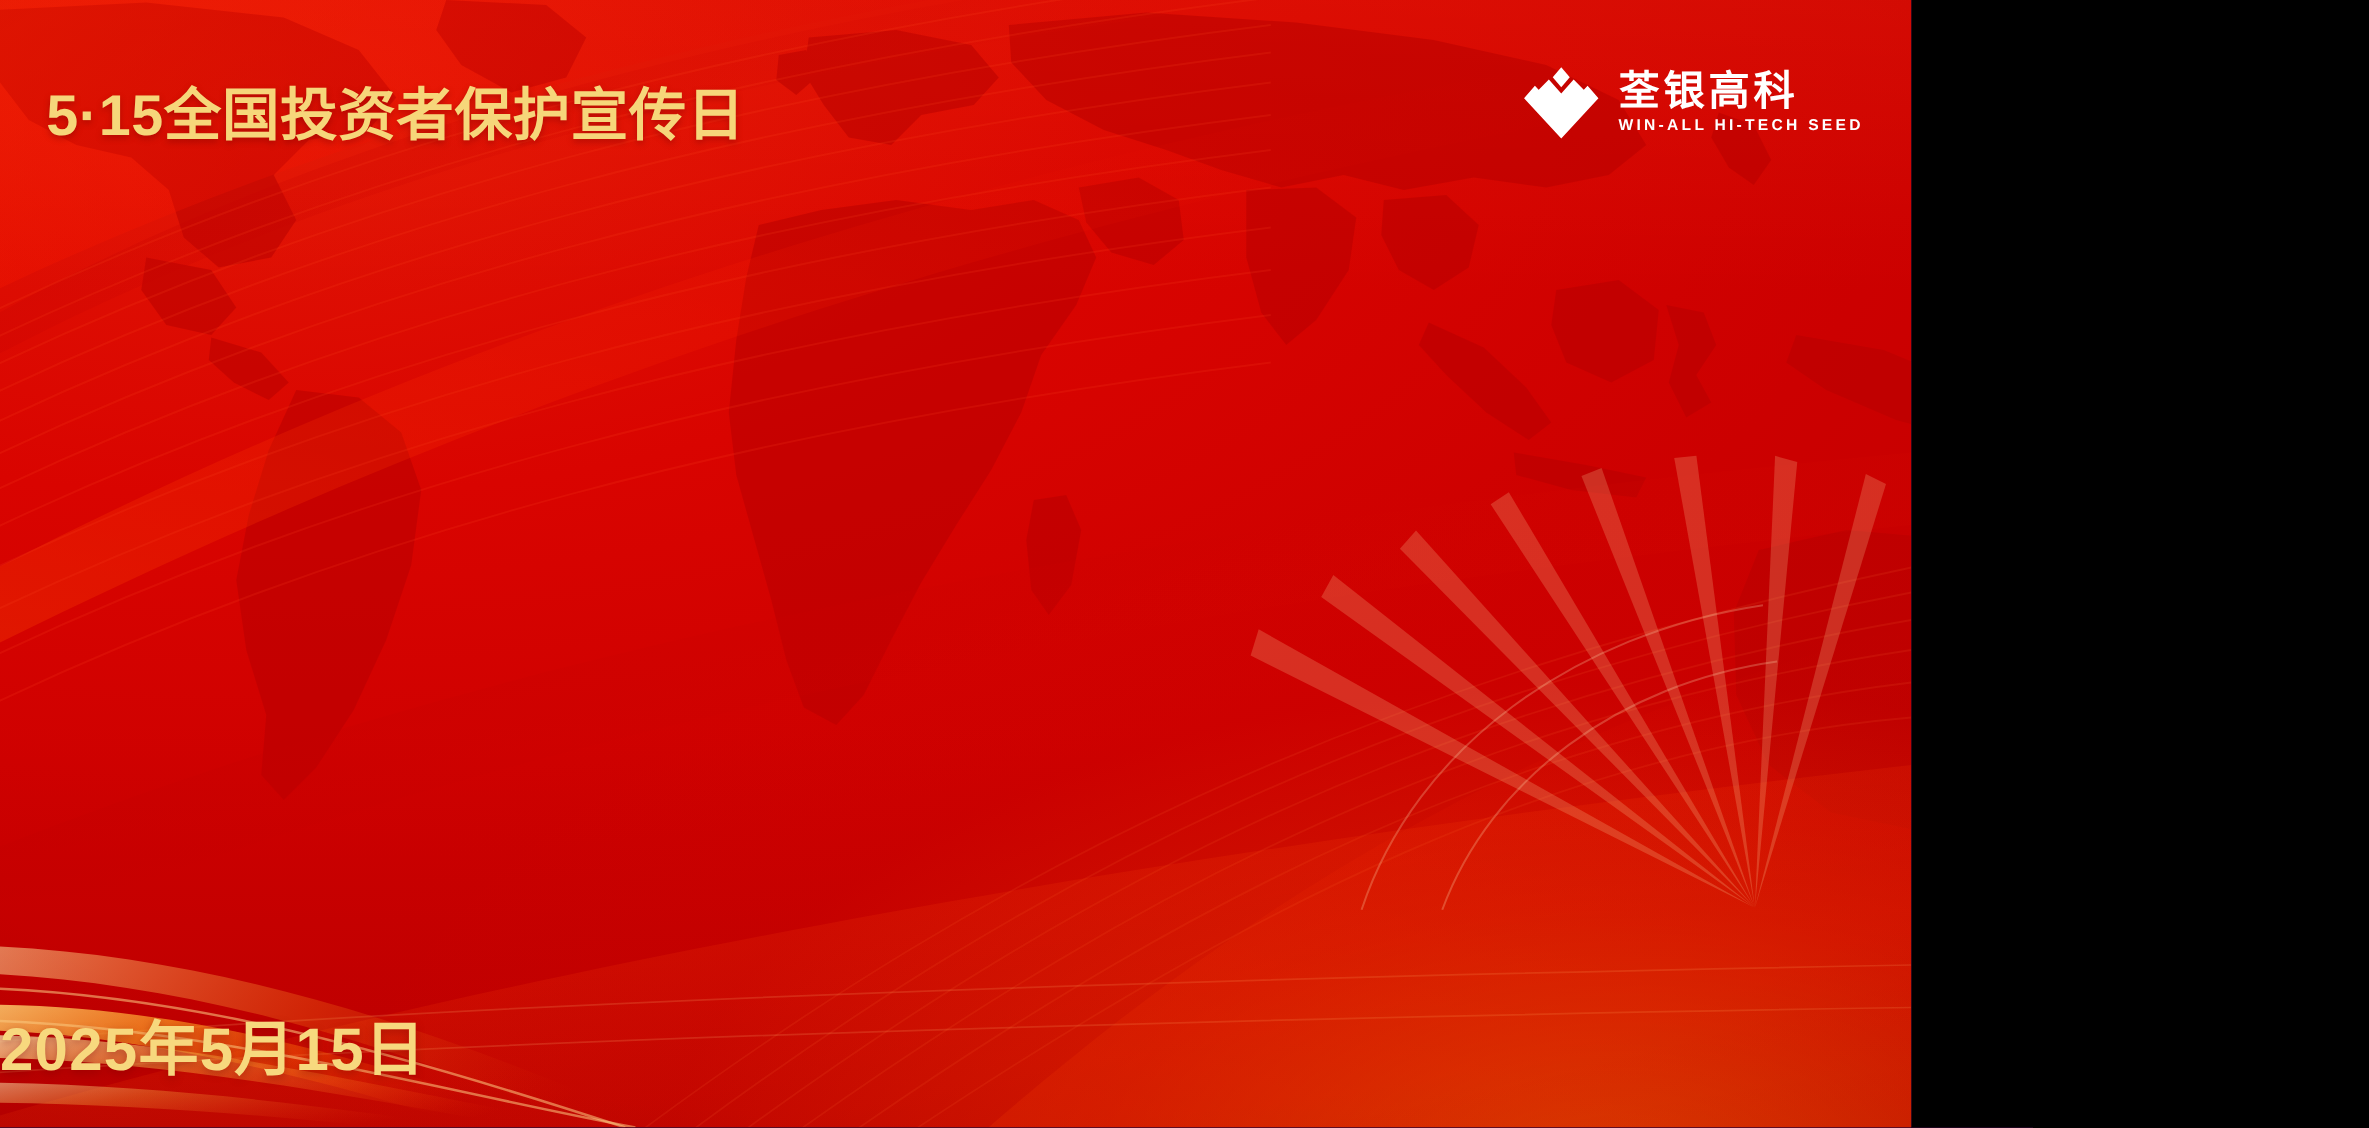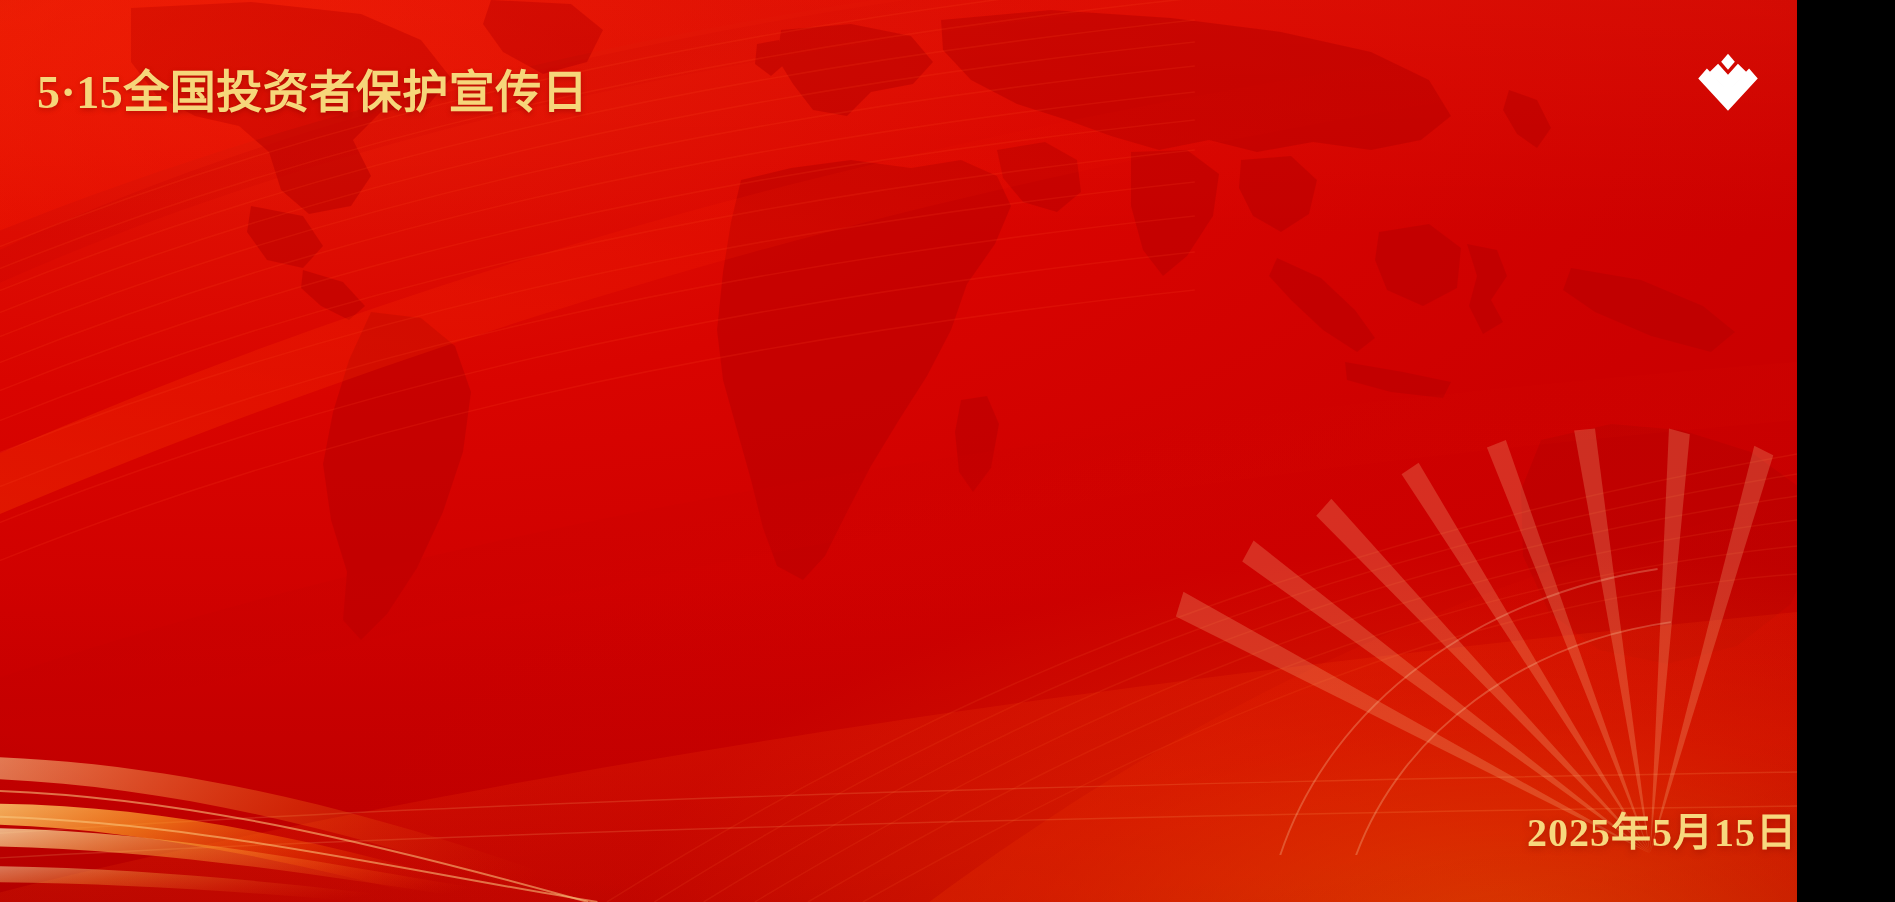--- a/index.html
+++ b/index.html
@@ -3,24 +3,24 @@
 <meta charset="utf-8">
 <title>5·15 Investor Protection Banner</title>
 <style>
   html, body {
     margin: 0;
     padding: 0;
     background: #000;
   }
   #banner {
     position: relative;
-    width: 1797px;
+    width: 1529px;
     height: 902px;
     overflow: hidden;
-    font-family: Liberation Serif, serif;
+    font-family: Liberation Sans, sans-serif;
     background: #701a75;
     user-select: none;
   }
 
   
   .layer {
     position: absolute;
     inset: 0;
     width: 100%;
     height: 100%;
@@ -133,22 +133,22 @@
     white-space: nowrap;
     text-shadow: 0 4px 14px rgba(110,0,0,0.35);
   }
 
   
   #event-date {
     position: absolute;
     left: 0;
     right: 0;
     top: 800px;
-    text-align: right;
-    font-size: 40px;
+    text-align: left;
+    font-size: 48px;
     font-weight: 700;
     color: #f7d87e;
     letter-spacing: 1px;
     text-shadow: 0 2px 7px rgba(110,0,0,0.35);
   }
 </style>
 </head>
 <body>
 
 <div id="banner">
@@ -354,19 +354,23 @@
           <g fill="#ffffff">
 
             <polygon points="50,6 61,19 50,32 39,19"></polygon>
 
             <polygon points="50,40 66,22 80,36 50,68 20,36 34,22"></polygon>
 
             <polygon points="50,66 84,30 98,46 50,98 2,46 16,30"></polygon>
           </g>
         </svg>
       </div>
+      <div id="brand-text">
+        <div id="brand-name-cn">荃银高科</div>
+        <div id="brand-name-en">WIN-ALL HI-TECH SEED</div>
+      </div>
     </div>
 
 
     <div id="event-date">2025年5月15日</div>
 
   </div>
 </div>
 
 </body></html>

